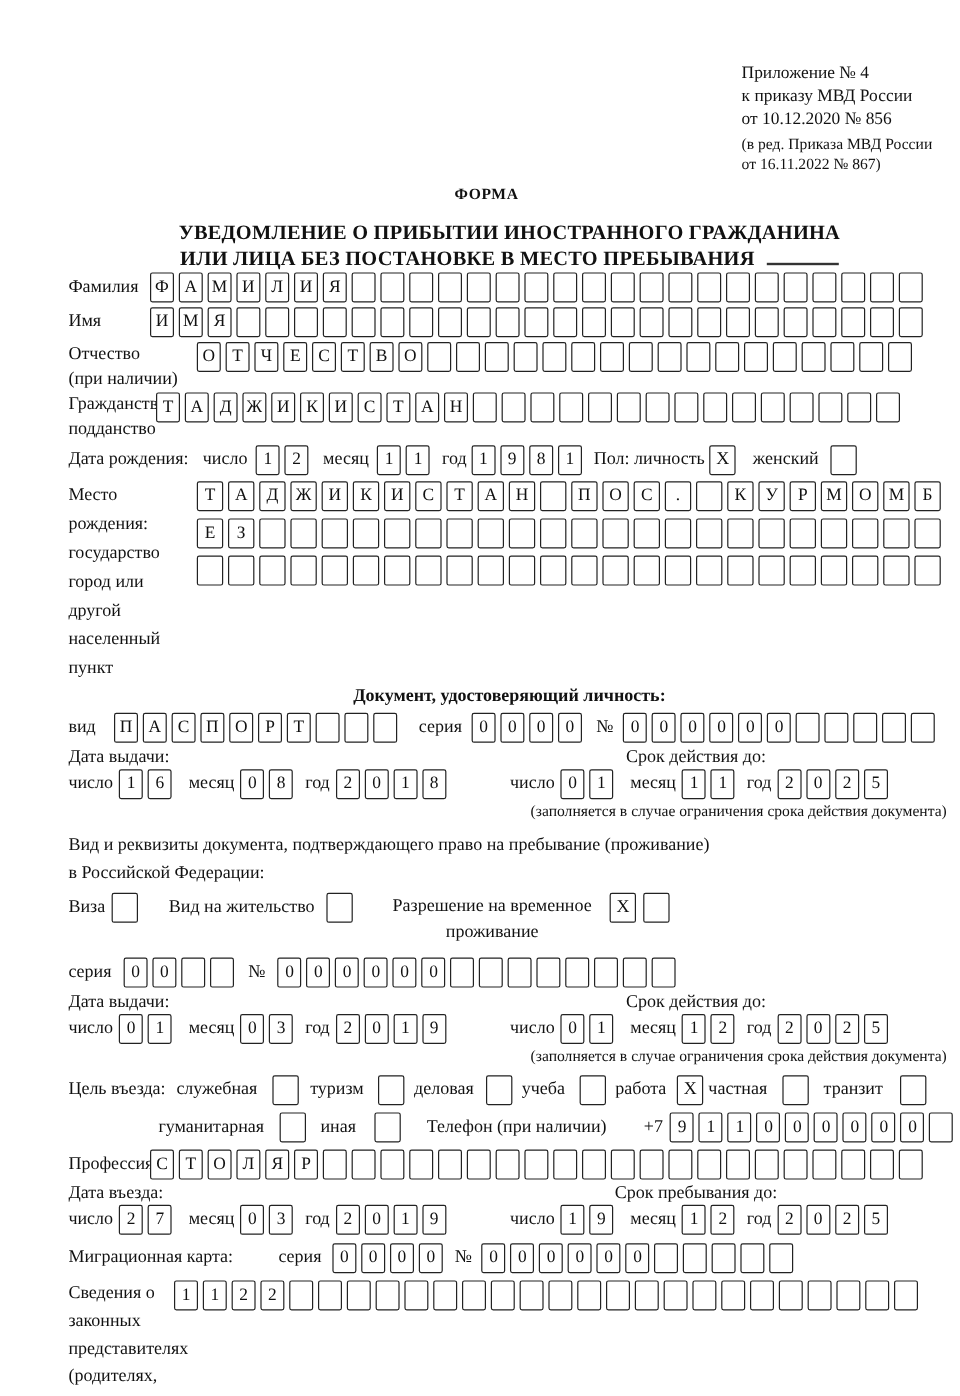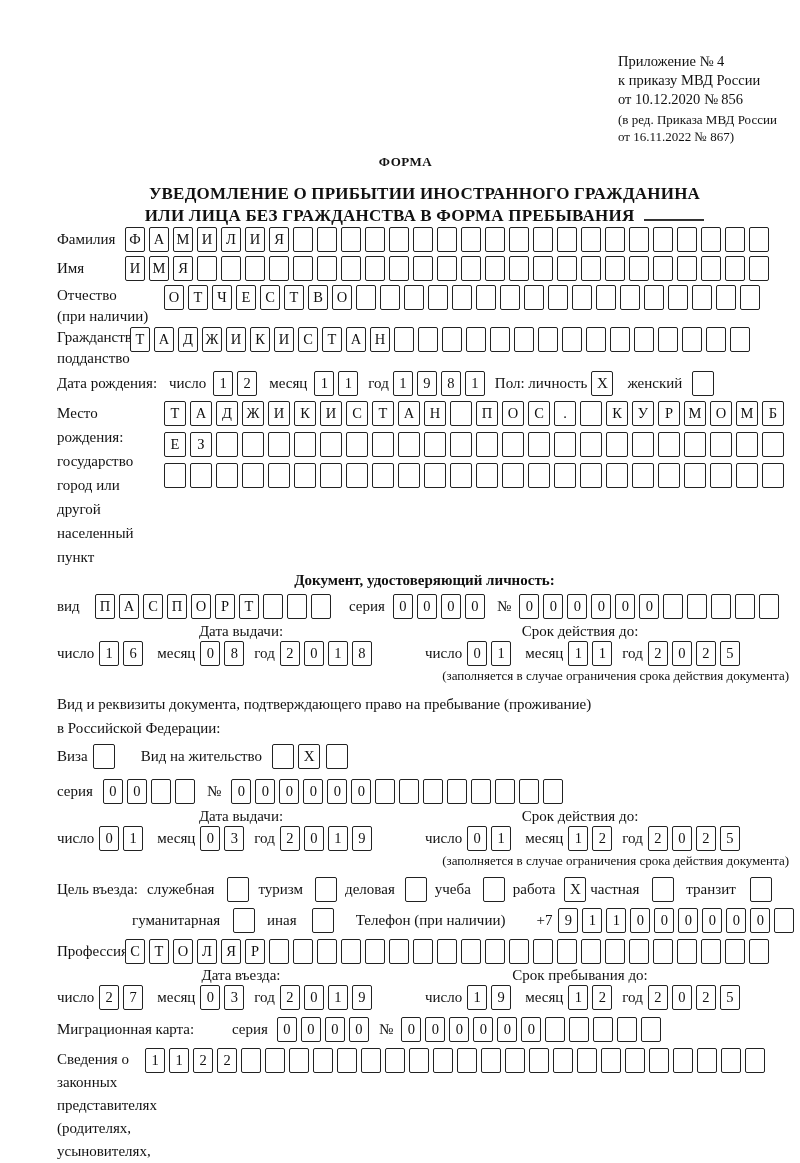--- a/index.html
+++ b/index.html
@@ -15,21 +15,21 @@
   .row{display:flex;align-items:flex-start;margin-bottom:4px;}
   .lbl{font-size:15px;line-height:25px;flex:0 0 auto;}
   .w68{width:68px;} .w73{width:73px;} .w107{width:107px;} .w88{width:88px;}
   .cells{display:flex;flex:0 0 auto;}
   .cell{box-sizing:border-box;width:20px;height:25px;border:1.6px solid #222;border-radius:2px;margin-right:4px;display:flex;align-items:center;justify-content:center;font-size:14.5px;background:#fff;flex:0 0 auto;}
   .wide .cell{width:22px;}
   .cb{box-sizing:border-box;width:22px;height:25px;border:1.6px solid #222;border-radius:2px;display:inline-flex;align-items:center;justify-content:center;font-size:15px;flex:0 0 auto;}
   .stack{display:flex;flex-direction:column;row-gap:6px;}
   .center-bold{text-align:center;font-weight:bold;font-size:15px;margin:3px 0 5px;}
   .dhdr{display:flex;font-size:15px;margin:3px 0 1px;}
-  .dhdr .h1{width:368px;text-align:center;}
+  .dhdr .h1{width:368px;}
   .dhdr .h2{width:310px;text-align:center;}
   .dgrp{display:flex;align-items:center;flex:0 0 auto;}
   .dgrp .dl{margin-right:5px;}
   .dgrp .mm{margin-left:10px;} .dgrp .yy{margin-left:6px;}
   .note{font-size:13px;}
   .note-right{text-align:right;padding-right:3px;margin:-2px 0 8px;}
   .intro{font-size:15px;line-height:24px;margin:4px 0 2px;}
   .opts{display:flex;align-items:flex-start;margin:4px 0 10px;font-family:Liberation Serif, serif;}
   .opt-lbl{font-size:15px;line-height:22px;text-align:center;}
   .purp{display:flex;align-items:center;margin-bottom:6px;}
@@ -43,21 +43,21 @@
   <div class="appendix pre">Приложение № 4
 к приказу МВД России
 от 10.12.2020 № 856</div>
   <div class="appendix amendment pre">(в ред. Приказа МВД России
 от 16.11.2022 № 867)</div>
 
   <div class="forma">ФОРМА</div>
 
   <div class="title">
     <div>УВЕДОМЛЕНИЕ О ПРИБЫТИИ ИНОСТРАННОГО ГРАЖДАНИНА</div>
-    <div><span>ИЛИ ЛИЦА БЕЗ ГРАЖДАНСТВА В ФОРМА ПРЕБЫВАНИЯ</span><span class="title-underline"></span></div>
+    <div><span>ИЛИ ЛИЦА БЕЗ ПОСТАНОВКЕ В МЕСТО ПРЕБЫВАНИЯ</span><span class="title-underline"></span></div>
   </div>
 
 
   <div class="row">
     <span class="lbl w68">Фамилия</span>
     <span class="cells">
         <span class="cell">Ф</span>
         <span class="cell">А</span>
         <span class="cell">М</span>
         <span class="cell">И</span>
@@ -383,20 +383,21 @@
   <div class="note note-right">(заполняется в случае ограничения срока действия документа)</div>
 
   <div class="intro pre">Вид и реквизиты документа, подтверждающего право на пребывание (проживание)
 в Российской Федерации:</div>
 
   <div class="opts">
     <span class="lbl" style="margin-right:5px;">Виза</span>
     <span class="cb"></span>
     <span class="lbl" style="margin:0 10px 0 26px;">Вид на жительство</span>
     <span class="cb"></span>
+    <span class="opt-lbl" style="width:188px;margin-left:22px;">Разрешение на временное проживание</span>
     <span class="cb" style="margin-left:4px;">X</span>
     <span class="cb" style="margin-left:6px;"></span>
   </div>
 
   <div class="row" style="align-items:center;">
     <span class="lbl" style="margin-right:10px;">серия</span>
     <span class="cells">
         <span class="cell">0</span>
         <span class="cell">0</span>
         <span class="cell"></span>

